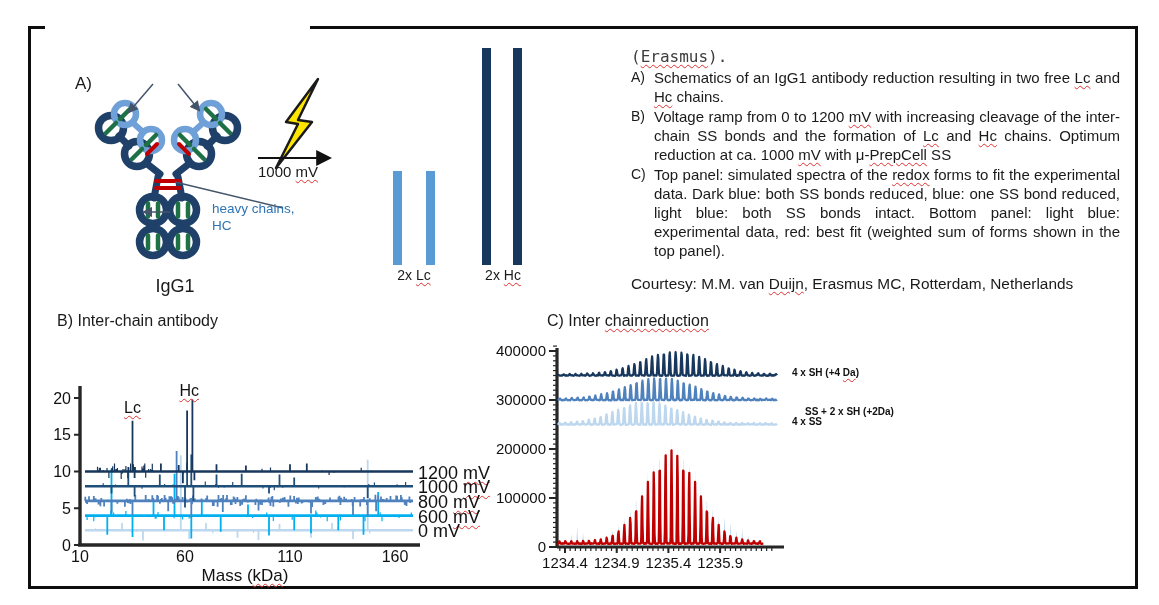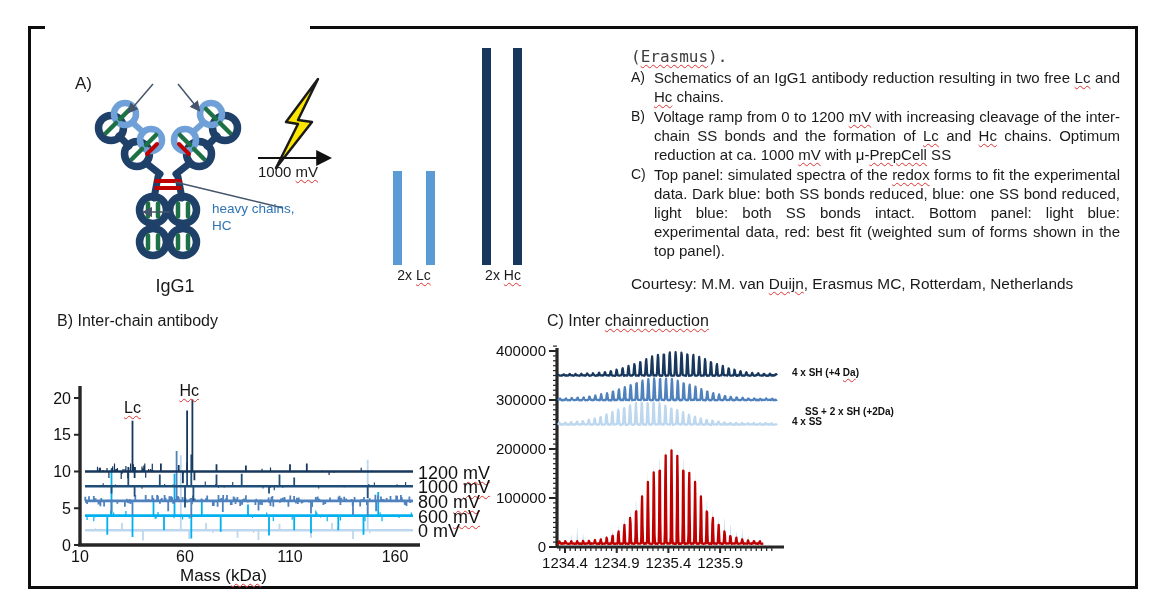--- a/index.html
+++ b/index.html
@@ -32,21 +32,21 @@
   .courtesy{font-size:15.4px;margin-top:15px;}
   
   .panel-title{position:absolute;font-size:16px;}
   #pbTitle{left:57px;top:312px;} #pcTitle{left:512px;top:312px;margin-left:35px;}
   .chart{position:absolute;} 
   #panelB{left:45px;top:378px;width:460px;height:225px;}
   #panelC{left:490px;top:340px;width:640px;height:250px;}
   .clabel{position:absolute;font-size:18px;white-space:nowrap;color:#111;}
   .clabel.c15{font-size:10px;font-weight:bold;}
   .annot{position:absolute;width:40px;text-align:center;font-size:16px;color:#111;}
-  .axis-title{position:absolute;font-size:17px;color:#111;}
+  .axis-title{position:absolute;font-size:17px;text-align:center;color:#111;}
   svg text{font-family:"Liberation Sans",sans-serif;}
 </style>
 </head>
 <body>
 
 <div class="slide">
 
   <div class="frame"></div>
   <div class="ftop l"></div>
   <div class="ftop r"></div>

